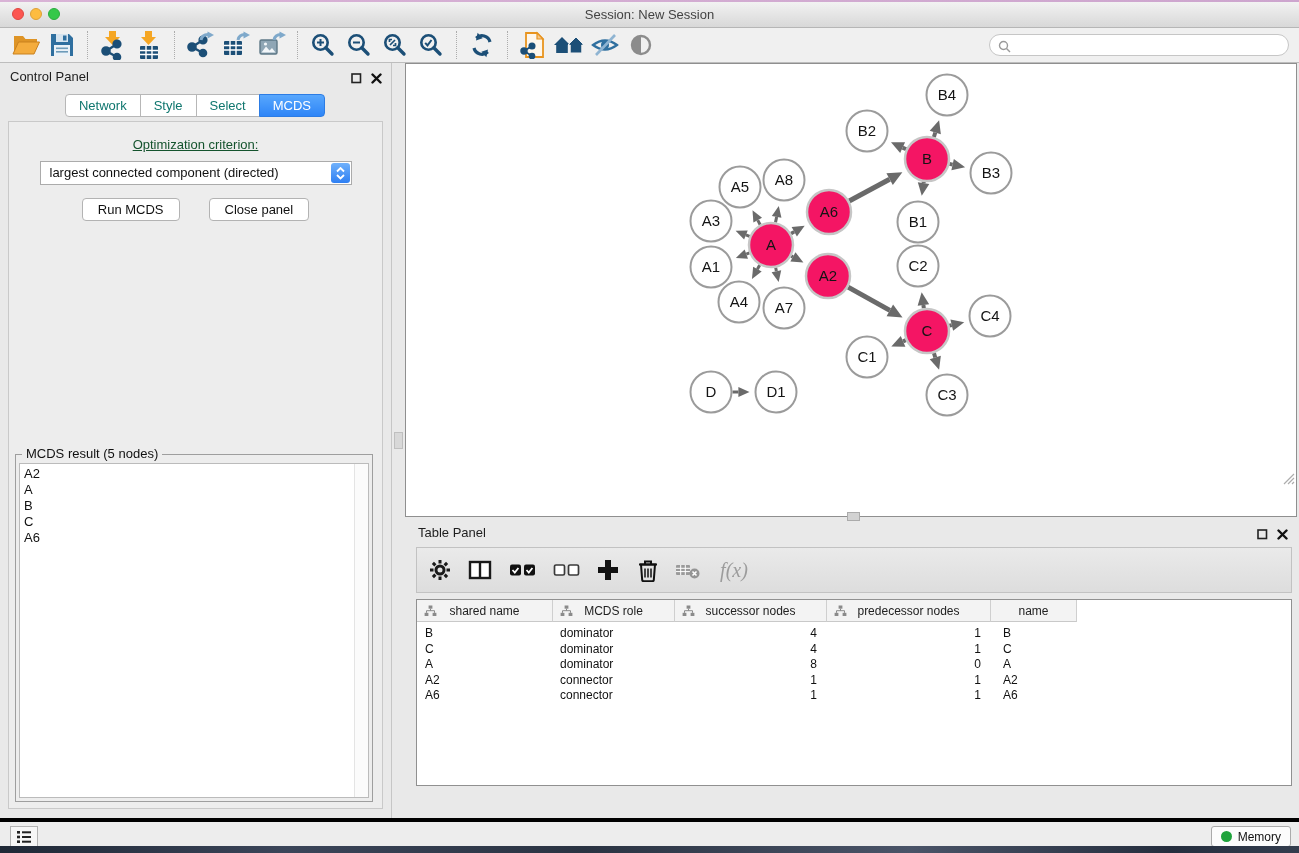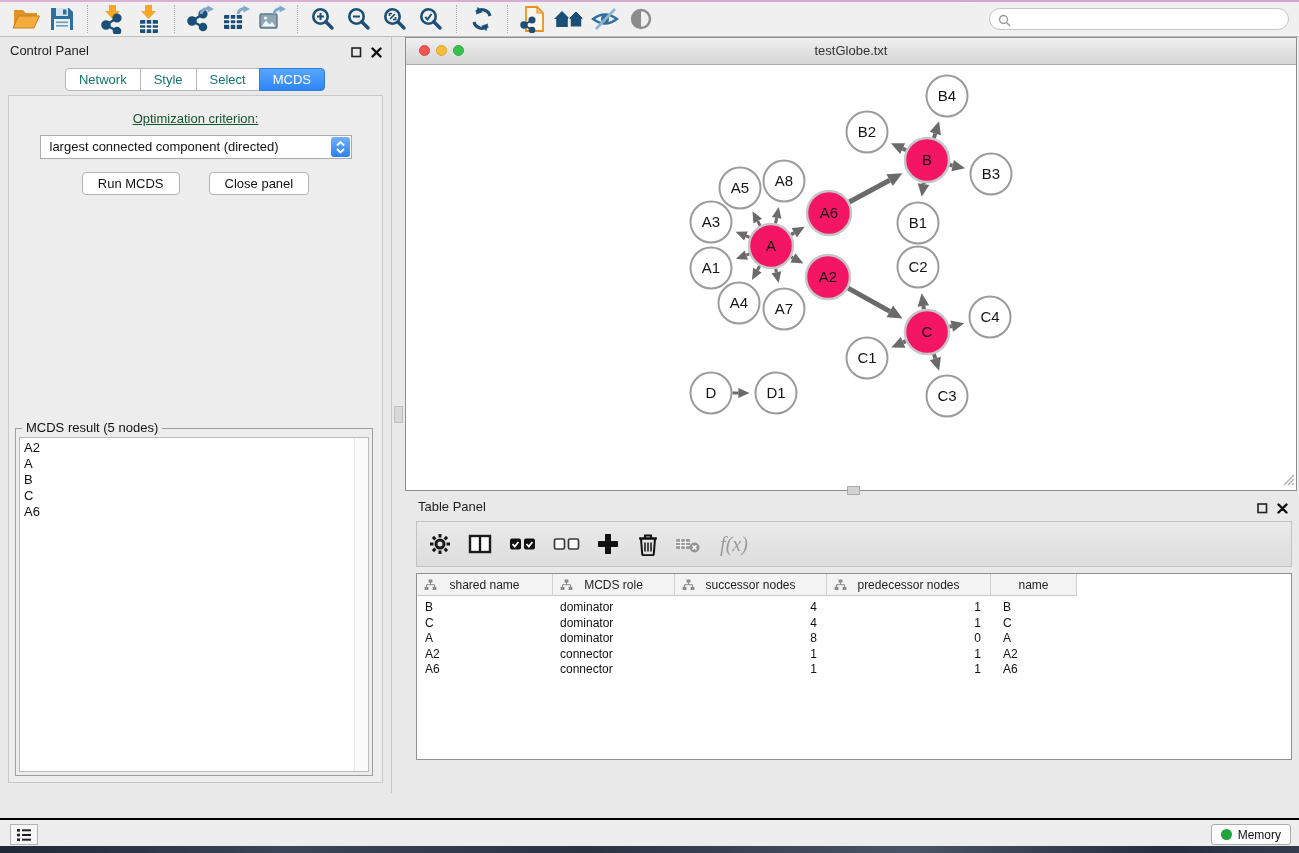--- a/index.html
+++ b/index.html
@@ -74,36 +74,42 @@
   .th .tree{position:absolute;left:7px;top:5px;}
   .tbl-body{padding-top:4px;}
   .tr{display:flex;height:15.6px;font-size:12px;color:#111;}
   .td{box-sizing:border-box;white-space:nowrap;overflow:hidden;line-height:15.6px;}
   .td.l{text-align:left;padding-left:8px;}
   .td.l2{text-align:left;padding-left:7px;}
   .td.r{text-align:right;padding-right:10px;}
   .td.nm{text-align:left;padding-left:12px;}
   .tp-tabs{position:absolute;left:0;right:0;top:273px;display:flex;justify-content:center;}
   
-  .statusbar{position:absolute;left:0;right:0;top:818px;height:28px;background:#EDEDED;border-top:2px solid #000000;box-sizing:border-box;}
+  .statusbar{position:absolute;left:0;right:0;top:818px;height:28px;background:#EDEDED;border-top:4px solid #000000;box-sizing:border-box;}
   .list-btn{position:absolute;left:10px;top:4px;width:28px;height:21px;background:#F6F6F6;border:1px solid #B3B3B3;
             display:flex;align-items:center;justify-content:center;box-sizing:border-box;}
   .memory-btn{position:absolute;right:8px;top:4px;height:21px;background:#FCFCFC;border:1px solid #ABABAB;border-radius:3px;
               display:flex;align-items:center;gap:6px;padding:0 9px;font-size:12px;box-sizing:border-box;color:#111;}
   .memory-dot{width:11px;height:11px;border-radius:50%;background:#1FA33C;}
   .bottom-strip{position:absolute;left:0;right:0;top:846px;height:7px;
       background:linear-gradient(90deg,#1F2836,#3B4559 22%,#2A3342 45%,#4A5468 70%,#252E3E 90%,#333D4E);}
 </style>
 </head>
 <body>
 
 <div class="screen">
 
   <div class="top-strip"></div>
 
+  <div class="titlebar">
+    <span class="tl red"></span>
+    <span class="tl yellow"></span>
+    <span class="tl green"></span>
+    <div class="wtitle">Session: New Session</div>
+  </div>
 
   <div class="toolbar">
     <span class="tb-icon">
       <svg width="30" height="26" viewBox="0 0 30 26">
           <path d="M3 22 V4 h9 l2.5 3 H26 v4" fill="#DE9426"></path>
           <path d="M2 22 L7.5 10 h21 L23 22 Z" fill="#F4AC3D" stroke="#C9811F" stroke-width="1"></path>
         </svg>
     </span>
     <span class="tb-icon">
       <svg width="26" height="26" viewBox="0 0 26 26">
@@ -291,26 +297,20 @@
               <div class="list-item">C</div>
               <div class="list-item">A6</div>
             </div>
         </div>
       </div>
     </div>
 
     <span class="splitter"></span>
 
     <div class="net-window">
-      <div class="net-titlebar">
-        <span class="ntl red"></span>
-        <span class="ntl yellow"></span>
-        <span class="ntl green"></span>
-        <div class="net-title">testGlobe.txt</div>
-      </div>
       <div class="net-canvas">
         <svg width="890" height="426" viewBox="0 0 890 426">
             <line x1="343.645036109639" y1="172.4580144438556" x2="339.91072357728575" y2="170.9642894309143" stroke="#6A6A6A" stroke-width="3"></line>
             <polygon points="329.6046323084594,166.84185292338375 341.73053789142085,166.41475364557652 338.09090926315065,175.5138252162521" fill="#6A6A6A"></polygon>
             <line x1="354.158322762694" y1="160.71557162052426" x2="351.7237853966394" y2="156.16063074209947" stroke="#6A6A6A" stroke-width="3"></line>
             <polygon points="346.4914976864613,146.37118921983074 356.0452505731364,153.8508821132821 347.4023202201424,158.47037937091685" fill="#6A6A6A"></polygon>
             <line x1="369.51067110817826" y1="158.44664445910882" x2="370.6260333188043" y2="152.8698334059786" stroke="#6A6A6A" stroke-width="3"></line>
             <polygon points="372.80292241883814,141.98538790580938 375.4308786296898,153.8308024681557 365.82118800791875,151.9088643438015" fill="#6A6A6A"></polygon>
             <line x1="343.405844734608" y1="188.91785693064372" x2="340.30174947733644" y2="190.0560251916433" stroke="#6A6A6A" stroke-width="3"></line>
             <polygon points="329.8802223709951,193.8772517973018 338.61490169646015,185.45553124379893 341.98859725821274,194.65651913948767" fill="#6A6A6A"></polygon>

